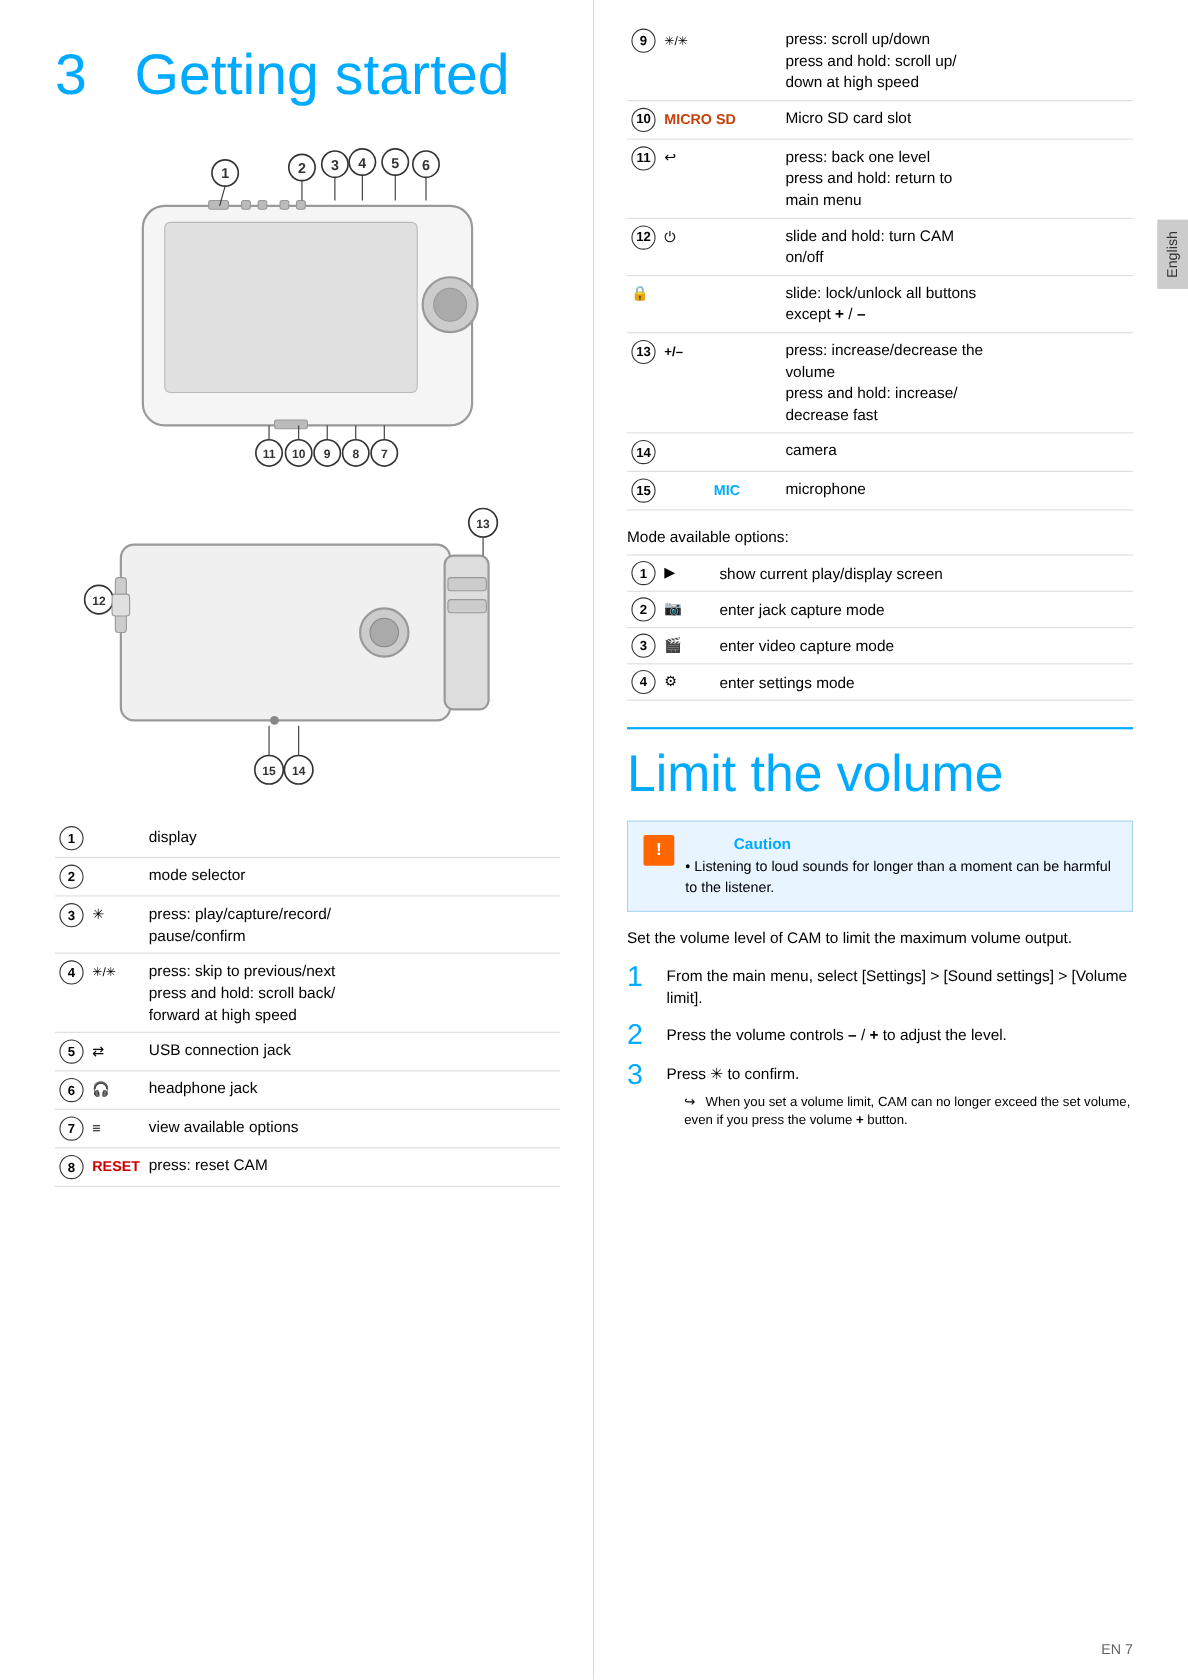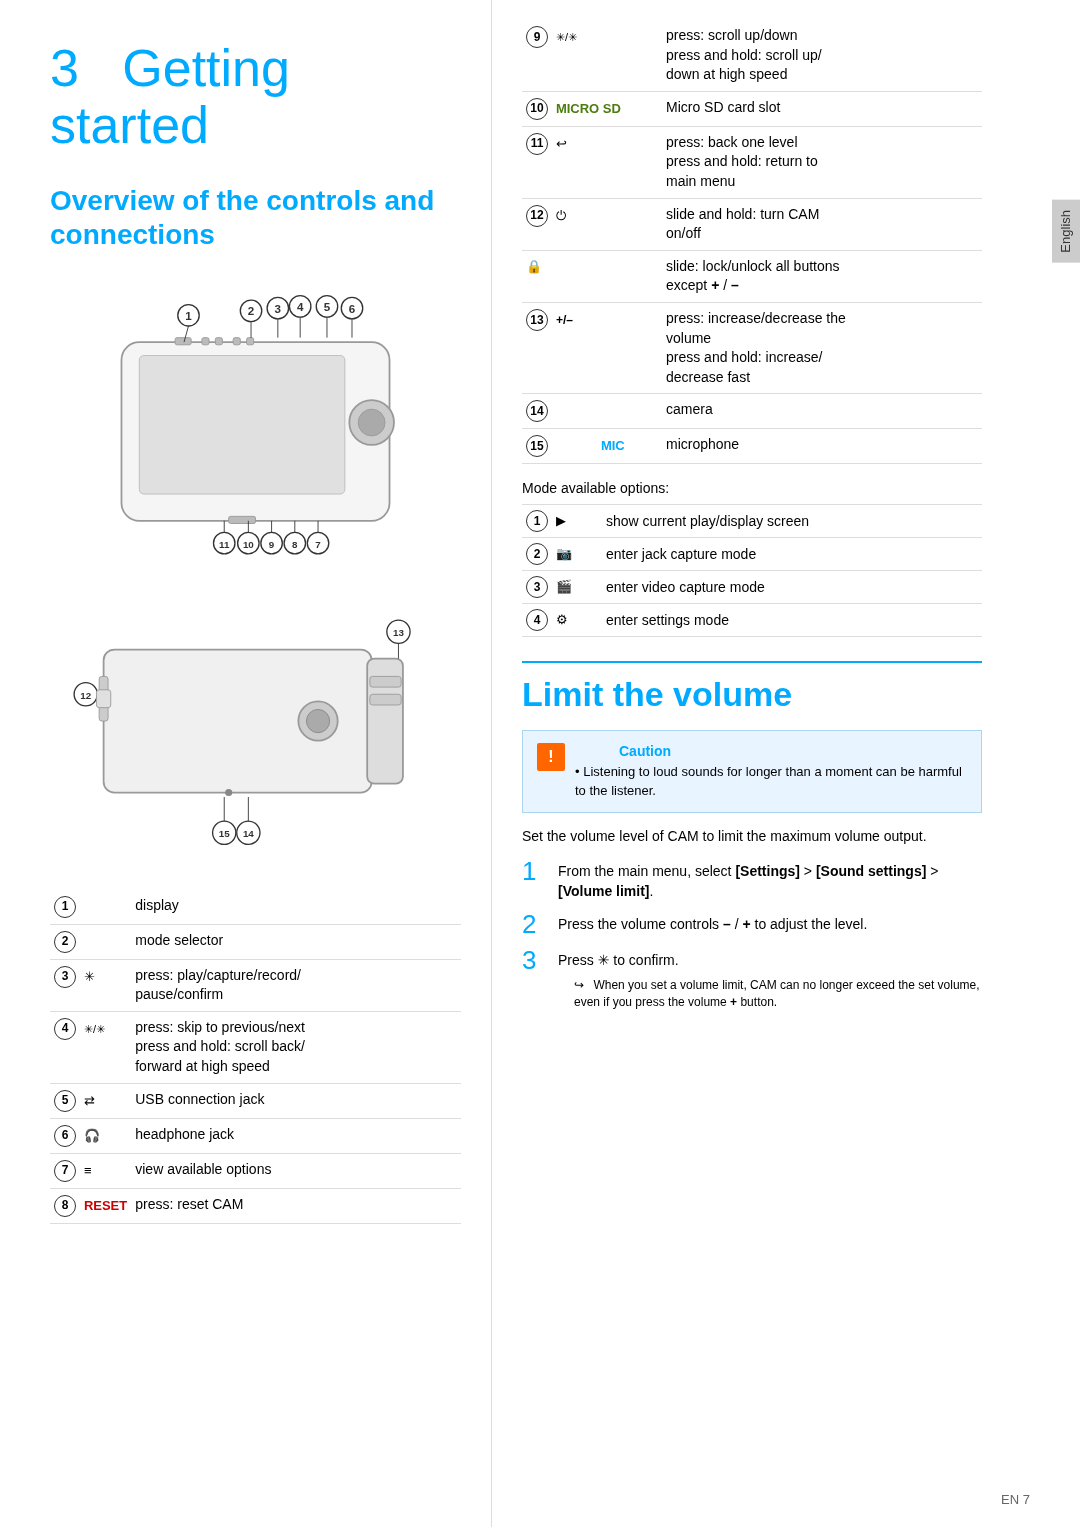--- a/index.html
+++ b/index.html
@@ -29,21 +29,21 @@
       writing-mode: vertical-rl;
       text-orientation: mixed;
       transform: rotate(180deg);
       font-size: 13px;
       padding: 10px 6px;
       color: #333;
     }
 
     
     .left-col {
-      width: 492px;
+      width: 540px;
       padding: 40px 30px 30px 50px;
       border-right: 1px solid #ddd;
     }
 
     
     .right-col {
       width: 540px;
       padding: 20px 50px 30px 30px;
     }
 
@@ -117,21 +117,21 @@
       font-size: 13px;
     }
 
     .reset-label {
       color: #cc0000;
       font-weight: bold;
       font-size: 13px;
     }
 
     .micro-sd-label {
-      color: #4d7c0f;
+      color: #c2410c;
       font-weight: bold;
       font-size: 13px;
     }
 
     .mic-label {
       color: #00aaff;
       font-weight: bold;
       font-size: 13px;
       padding-left: 45px;
     }
@@ -192,23 +192,23 @@
     .mode-table td:first-child {
       width: 80px;
     }
 
     
     .limit-volume-section {
       margin-top: 24px;
     }
 
     .limit-volume-heading {
-      font-size: 34px;
+      font-size: 47px;
       color: #00aaff;
-      font-weight: 700;
+      font-weight: 400;
       border-top: 2px solid #00aaff;
       padding-top: 12px;
       margin-bottom: 16px;
     }
 
     
     .caution-box {
       background: #e8f4ff;
       border: 1px solid #aad4f0;
       padding: 12px 14px;
@@ -273,21 +273,21 @@
       line-height: 1;
       flex-shrink: 0;
       width: 24px;
     }
 
     .step-text {
       padding-top: 4px;
     }
 
     .bold-bracket {
-      font-weight: bold;
+      font-weight: normal;
     }
 
     .step-sub {
       margin-top: 6px;
       padding-left: 16px;
       font-size: 12px;
       line-height: 1.4;
     }
 
     .arrow-right::before {
@@ -321,21 +321,20 @@
   </div>
 
   <div class="left-col">
 
     <h1 class="chapter-heading">
       <span class="chapter-num">3</span>
       &nbsp;
       <span>Getting started</span>
     </h1>
 
-    <h2 class="section-heading">Overview of the controls and connections</h2>
 
     <div class="diagram-area">
 
       <div class="diagram-top">
         <svg width="460" height="310" viewBox="0 0 460 310">
 
           <rect x="80" y="60" width="300" height="200" rx="20" ry="20" fill="#f5f5f5" stroke="#999" stroke-width="2"></rect>
 
           <rect x="100" y="75" width="230" height="155" rx="5" ry="5" fill="#e0e0e0" stroke="#bbb" stroke-width="1"></rect>
 

